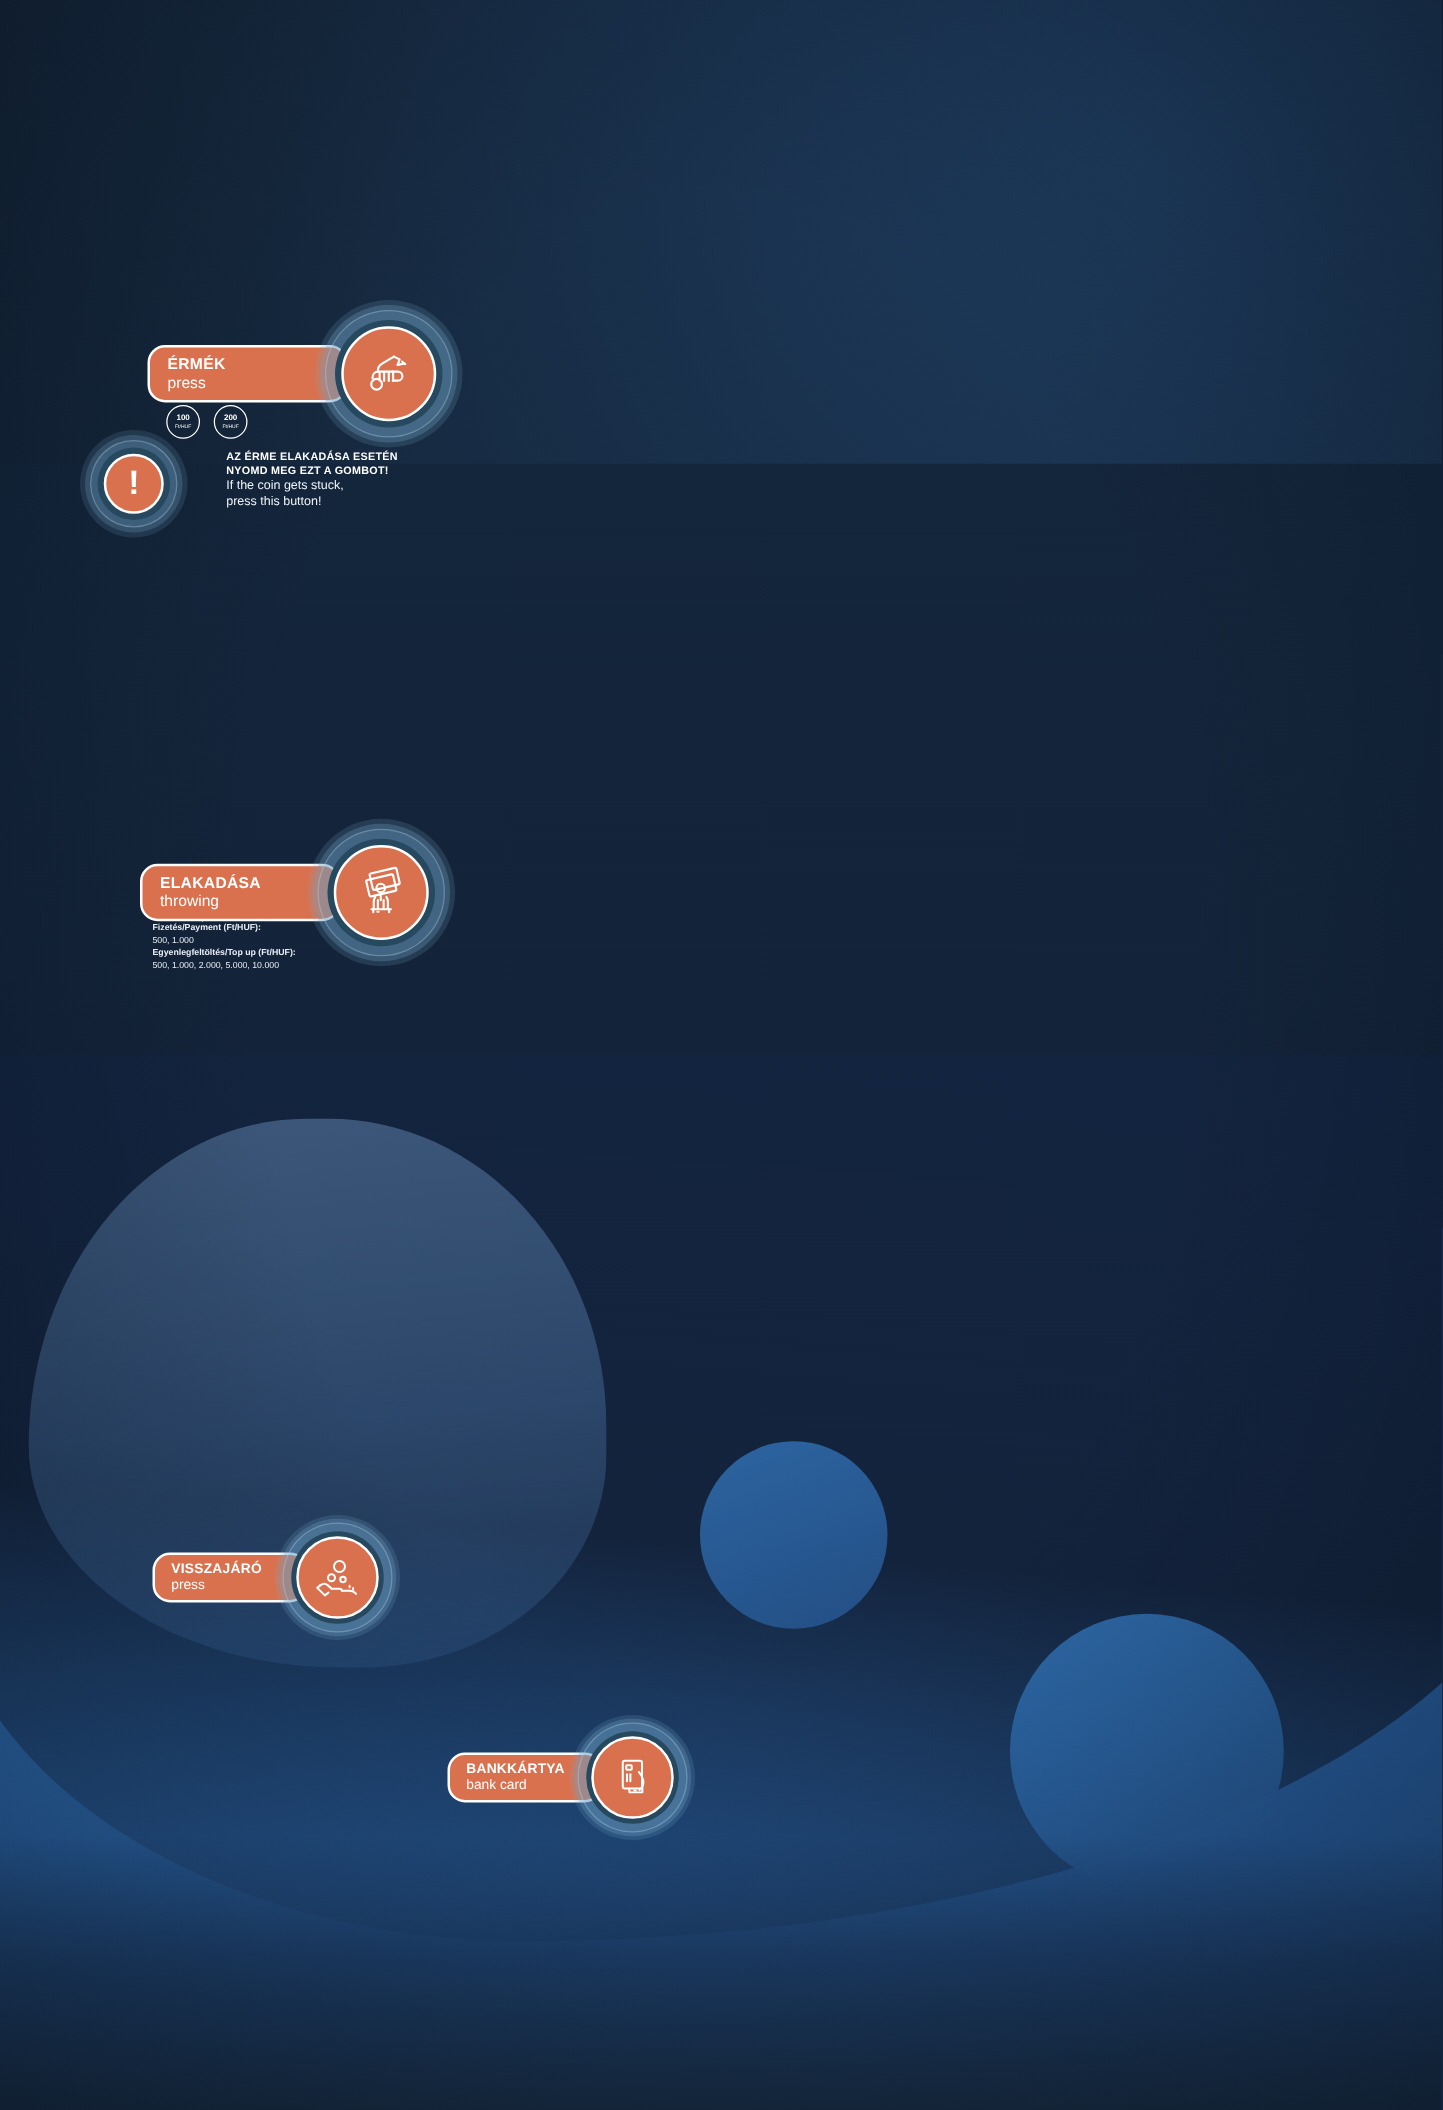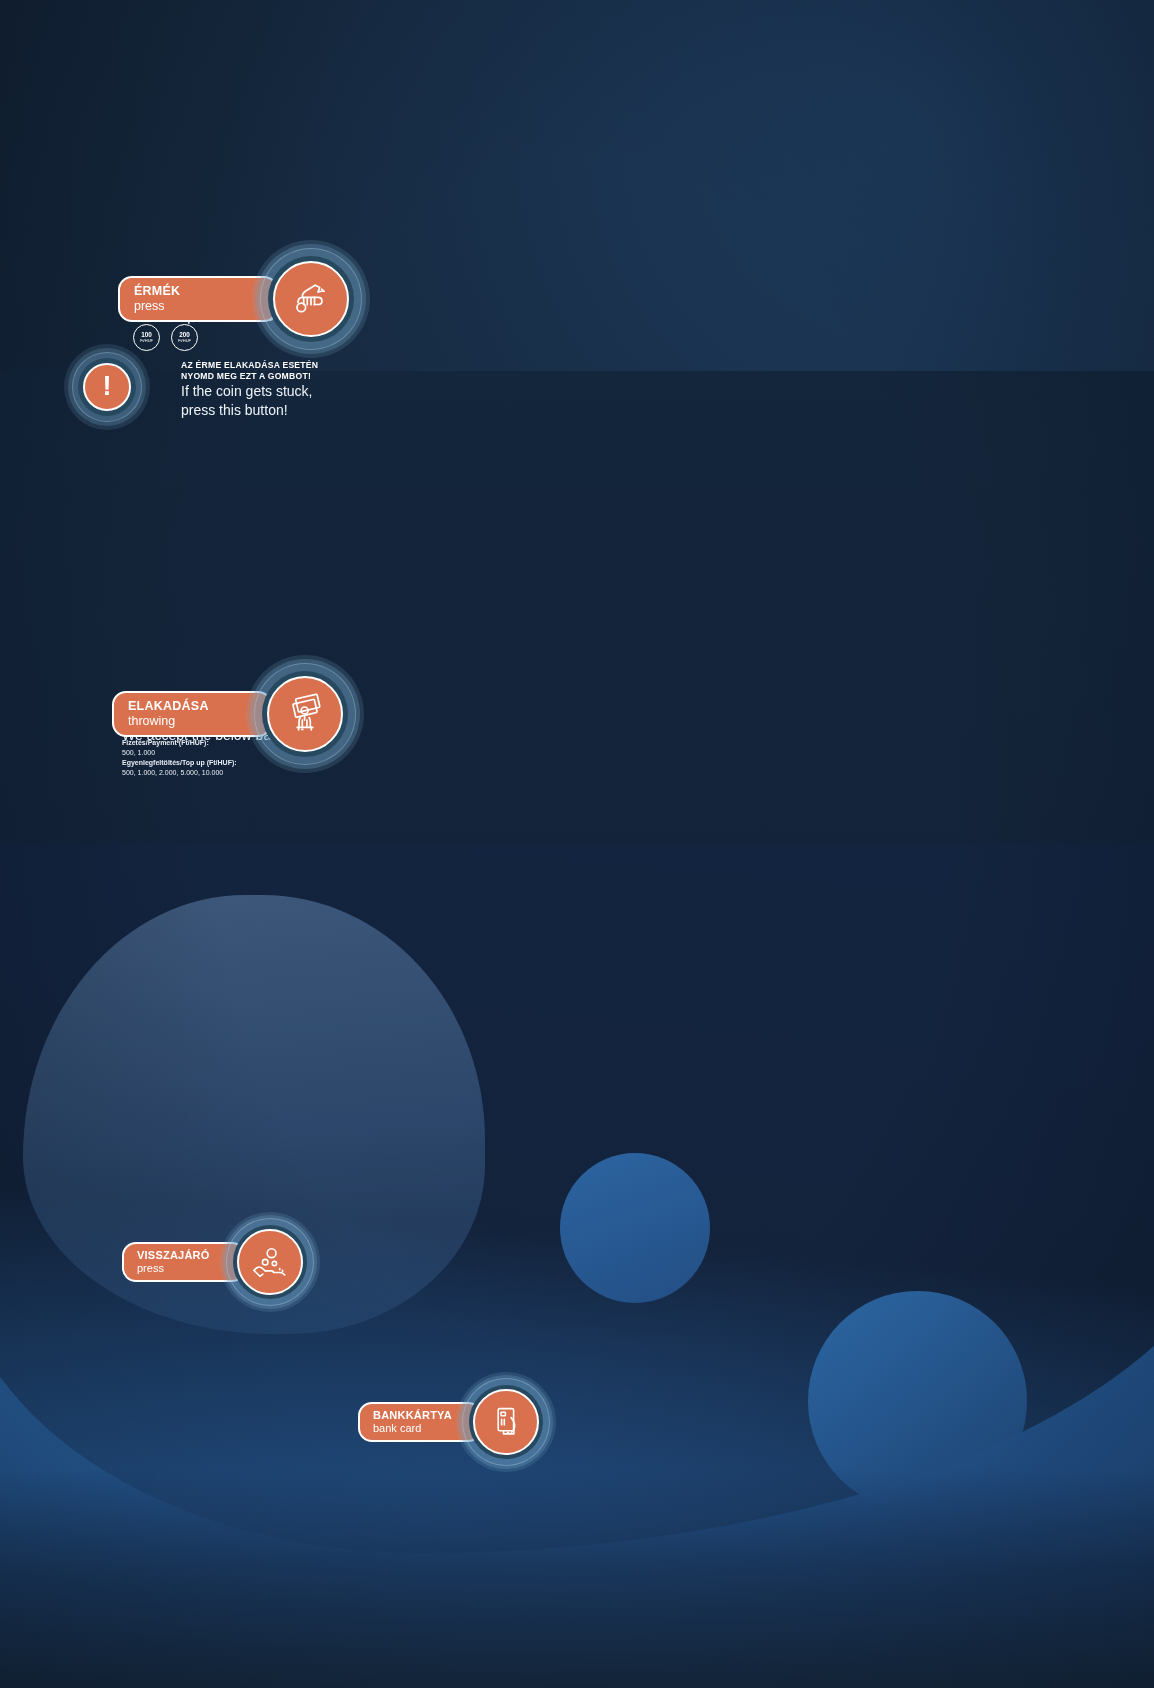--- a/index.html
+++ b/index.html
@@ -180,21 +180,21 @@
     padding-bottom:2px;box-sizing:border-box;
   }
 
   
   .tblock{position:absolute;color:#ffffff;}
   .tblock .head{
     font-size:8.6px;font-weight:700;letter-spacing:.028em;line-height:1.30;
     text-transform:uppercase;
   }
   .tblock .sub{
-    font-size:14px;font-weight:400;line-height:1.30;color:#eef3f8;
+    font-size:10px;font-weight:400;line-height:1.30;color:#eef3f8;
   }
   .tblock .small{
     font-size:7px;line-height:1.42;color:#e8eef5;
   }
   .tblock .small b{font-weight:700;}
 
   
   .coins{
     position:absolute;
     display:flex;gap:11px;

